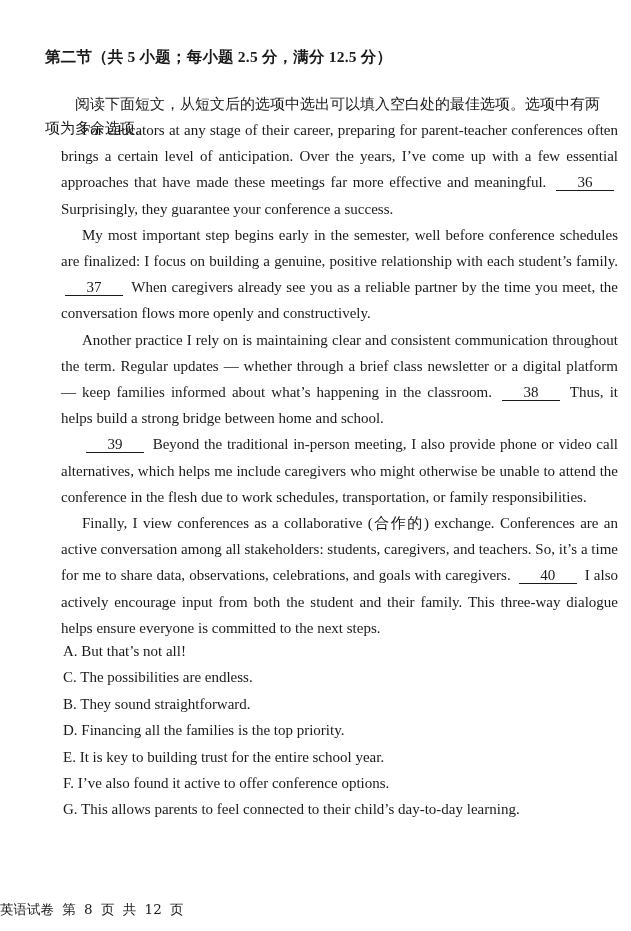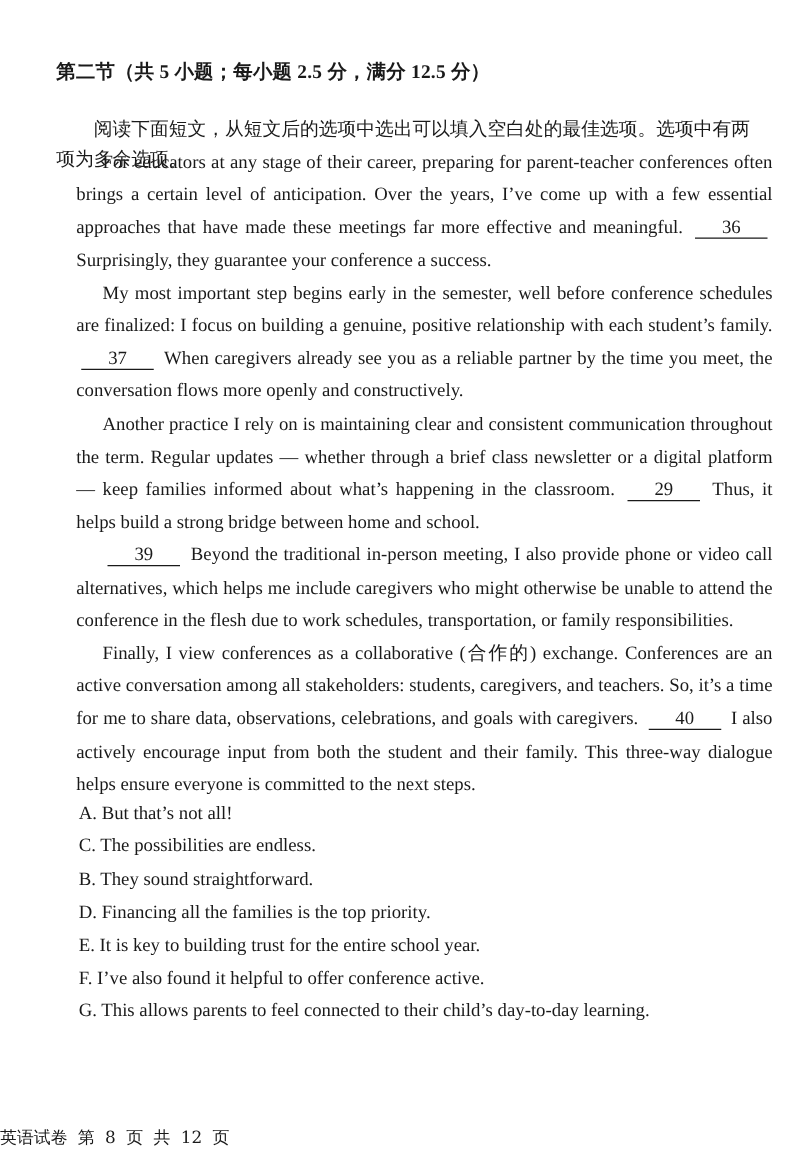--- a/index.html
+++ b/index.html
@@ -57,38 +57,38 @@
       <span class="blank">36</span>
       <span>Surprisingly, they guarantee your conference a success.</span>
     </p>
     <p class="para">
       <span>My most important step begins early in the semester, well before conference schedules are finalized: I focus on building a genuine, positive relationship with each student’s family.</span>
       <span class="blank">37</span>
       <span>When caregivers already see you as a reliable partner by the time you meet, the conversation flows more openly and constructively.</span>
     </p>
     <p class="para">
       <span>Another practice I rely on is maintaining clear and consistent communication throughout the term. Regular updates — whether through a brief class newsletter or a digital platform — keep families informed about what’s happening in the classroom.</span>
-      <span class="blank">29</span>
+      <span class="blank">38</span>
       <span>Thus, it helps build a strong bridge between home and school.</span>
     </p>
     <p class="para lead-blank">
       <span class="blank">39</span>
       <span>Beyond the traditional in-person meeting, I also provide phone or video call alternatives, which helps me include caregivers who might otherwise be unable to attend the conference in the flesh due to work schedules, transportation, or family responsibilities.</span>
     </p>
     <p class="para">
       <span>Finally, I view conferences as a collaborative (合作的) exchange. Conferences are an active conversation among all stakeholders: students, caregivers, and teachers. So, it’s a time for me to share data, observations, celebrations, and goals with caregivers.</span>
       <span class="blank">40</span>
       <span>I also actively encourage input from both the student and their family. This three-way dialogue helps ensure everyone is committed to the next steps.</span>
     </p>
   </div>
 
   <div class="options">
     <div class="option">A. But that’s not all!</div>
     <div class="option">C. The possibilities are endless.</div>
     <div class="option">B. They sound straightforward.</div>
     <div class="option">D. Financing all the families is the top priority.</div>
     <div class="option">E. It is key to building trust for the entire school year.</div>
-    <div class="option">F. I’ve also found it helpful to offer conference active.</div>
+    <div class="option">F. I’ve also found it active to offer conference options.</div>
     <div class="option">G. This allows parents to feel connected to their child’s day-to-day learning.</div>
   </div>
 
   <div class="footer">英语试卷 第 8 页 共 12 页</div>
 </div>
 
 </body></html>

